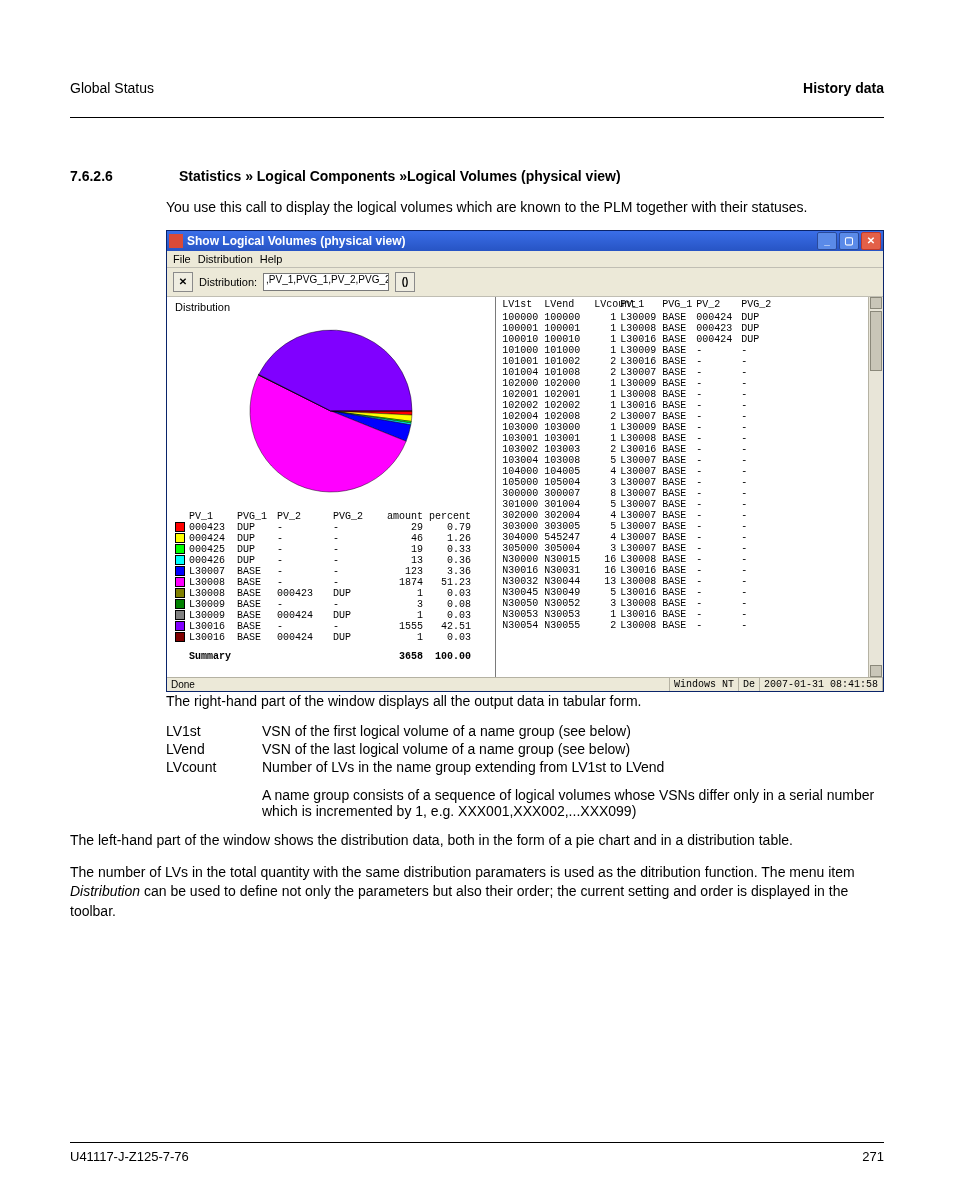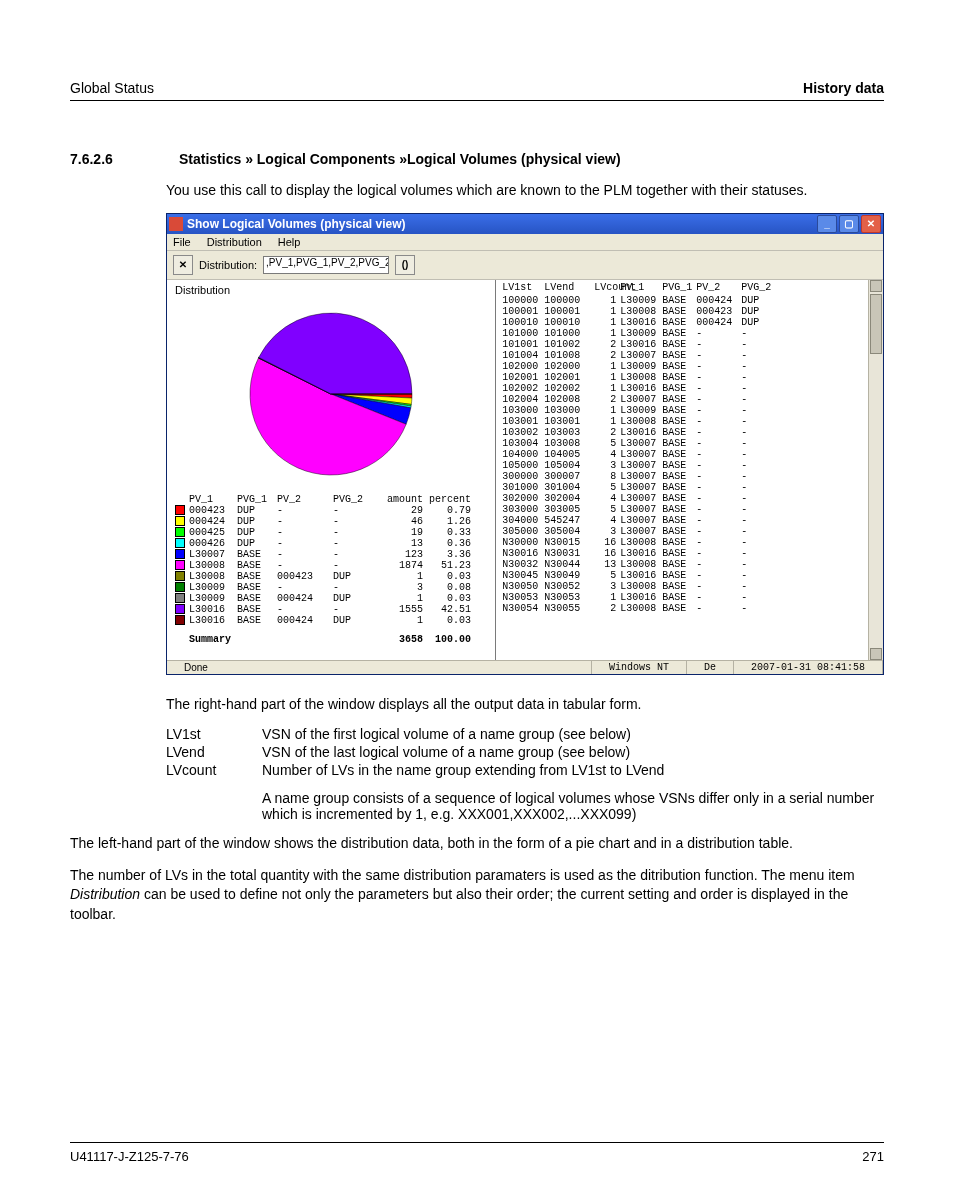--- a/index.html
+++ b/index.html
@@ -16,21 +16,21 @@
     margin: 0 auto;
     padding: 80px 70px 40px 70px;
     box-sizing: border-box;
     position: relative;
   }
   .header {
     display: flex;
     justify-content: space-between;
     font-size: 14px;
     border-bottom: 1px solid #000;
-    padding-bottom: 4px;
+    padding-bottom: 21px;
     margin-bottom: 50px;
   }
   .header-right { font-weight: bold; text-align: center; }
   .section-row {
     display: flex;
     margin-bottom: 14px;
     gap: 13px;
   }
   .section-num {
     width: 96px;
@@ -52,21 +52,21 @@
   }
   .italic { font-style: italic; }
   .def-row { display: flex; margin-bottom: 2px; }
   .def-term { width: 96px; flex-shrink: 0; }
   .def-desc { flex: 1; }
   .def-desc-block { margin-top: 12px; margin-bottom: 12px; }
 
   
   .win {
     border: 1px solid #0a246a;
-    margin: 8px 0 20px 0;
+    margin: 8px 0 0 0;
     font-family: Tahoma, Arial, sans-serif;
     font-size: 11px;
     background: #ece9d8;
   }
   .win-titlebar {
     background: linear-gradient(#3a6ee8, #2754c4);
     color: #fff;
     display: flex;
     align-items: center;
     height: 20px;
@@ -87,21 +87,21 @@
     display: flex; align-items: center; justify-content: center;
     color: #fff; font-size: 10px; font-weight: bold;
     line-height: 1;
   }
   .win-btn.close { background: #e36048; border-color: #c0392b; }
   .win-menubar {
     background: #ece9d8;
     border-bottom: 1px solid #c0beb3;
     padding: 2px 6px;
     display: flex;
-    gap: 16px;
+    gap: 7px;
     font-size: 11px;
   }
   .win-toolbar {
     background: #ece9d8;
     padding: 4px 6px;
     display: flex;
     align-items: center;
     gap: 6px;
     font-size: 11px;
     border-bottom: 1px solid #c0beb3;
@@ -211,21 +211,21 @@
     box-sizing: border-box;
   }
   .win-status {
     display: flex;
     border-top: 1px solid #b5b2a3;
     font-size: 10px;
     font-family: "Courier New", monospace;
   }
   .status-cell {
     border-right: 1px solid #b5b2a3;
-    padding: 1px 17px;
+    padding: 1px 4px;
     white-space: nowrap;
   }
   .status-cell.fill { flex: 1; font-family: Tahoma, Arial, sans-serif; }
 
   .footer {
     position: absolute;
     bottom: 40px;
     left: 70px; right: 70px;
     border-top: 1px solid #000;
     padding-top: 6px;

